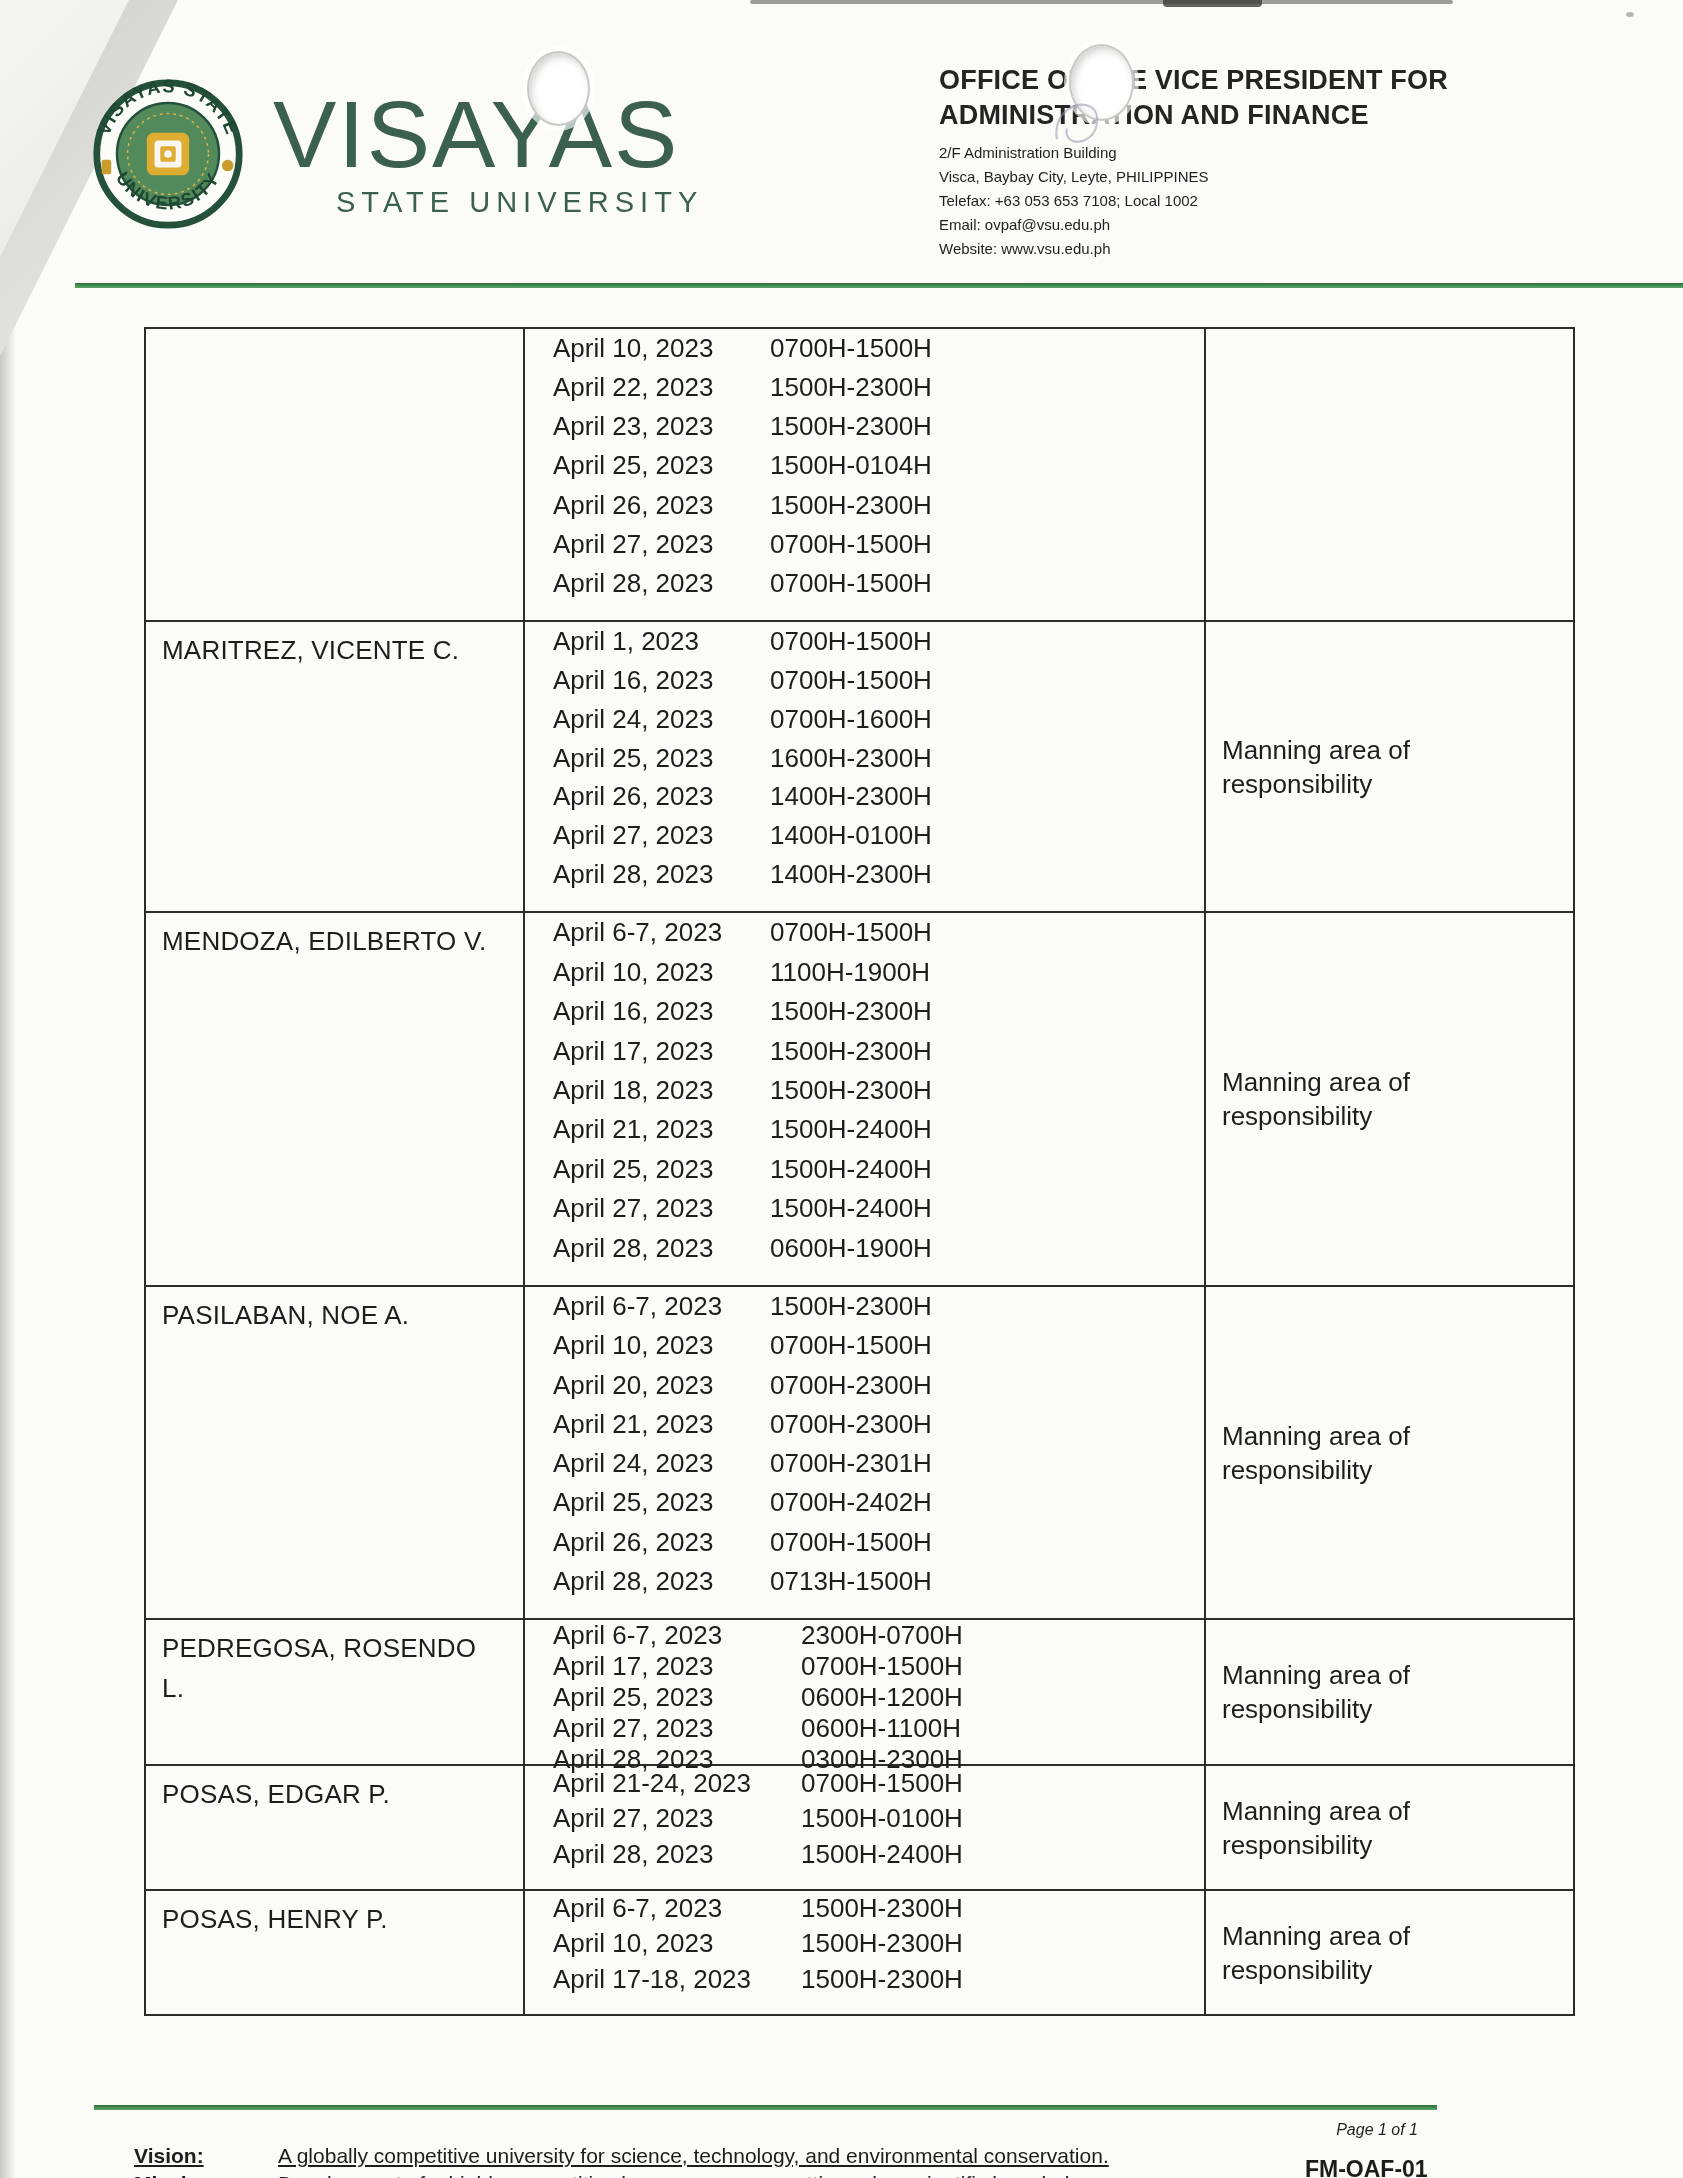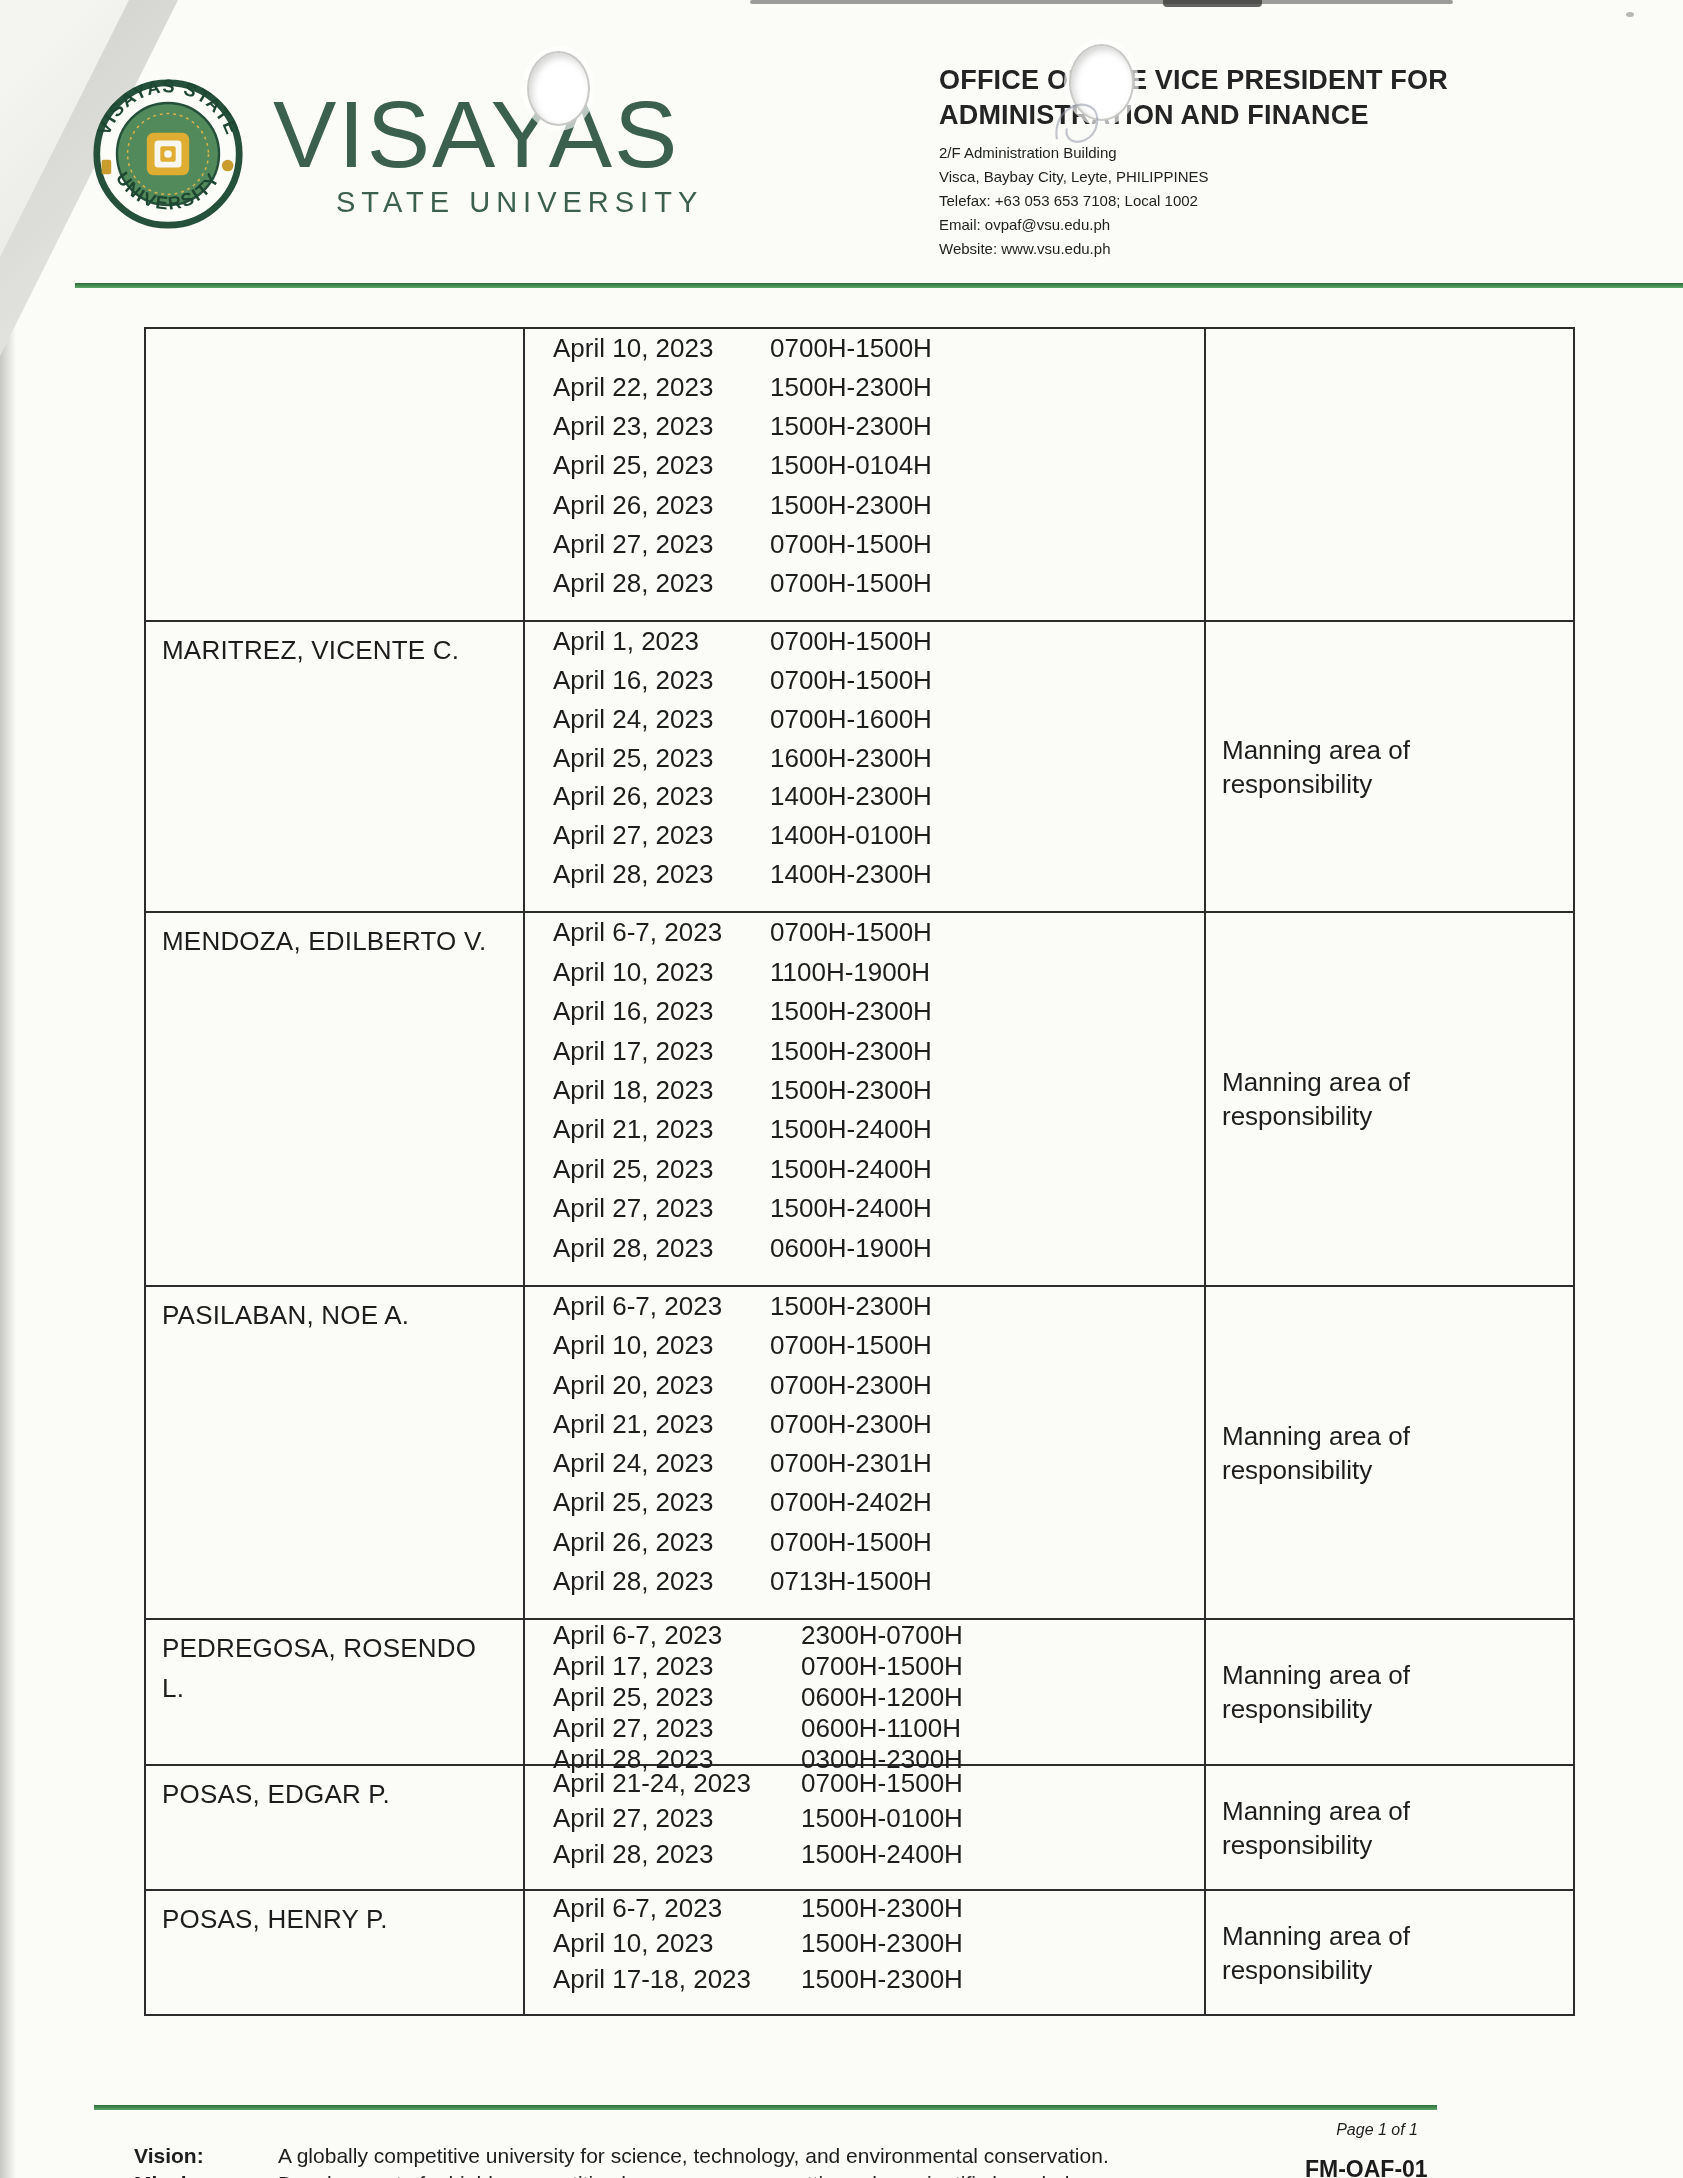--- a/index.html
+++ b/index.html
@@ -57,21 +57,21 @@
     padding:0 0 17px 28px;}
   .srow{flex:1;display:flex;align-items:center;font-size:26px;}
   .sdate{width:217px;flex:none;}
   .sdate.wide{width:248px;}
   .remarks-cell{flex:1;display:flex;align-items:center;padding-left:16px;font-size:26px;line-height:34px;}
   .remarks-cell span{max-width:206px;display:block;}
   
   .page-num{position:absolute;right:265px;top:2121px;font-size:16px;font-style:italic;color:#1f1f1f;z-index:9;}
   .form-code{position:absolute;left:1305px;top:2156px;font-size:23px;font-weight:bold;color:#1c1c1c;z-index:9;}
   .vm-row{position:absolute;left:134px;display:flex;z-index:9;}
-  .vm-vision{top:2144px;}
+  .vm-vision{top:2144px;text-decoration:underline;}
   .vm-mission{top:2172px;}
   .vm-label{font-weight:bold;font-size:21px;width:144px;flex:none;}
   .vm-text{font-size:21px;}
 </style>
 </head>
 <body>
 
 <div class="page">
 
   <div class="corner-fold"></div>

